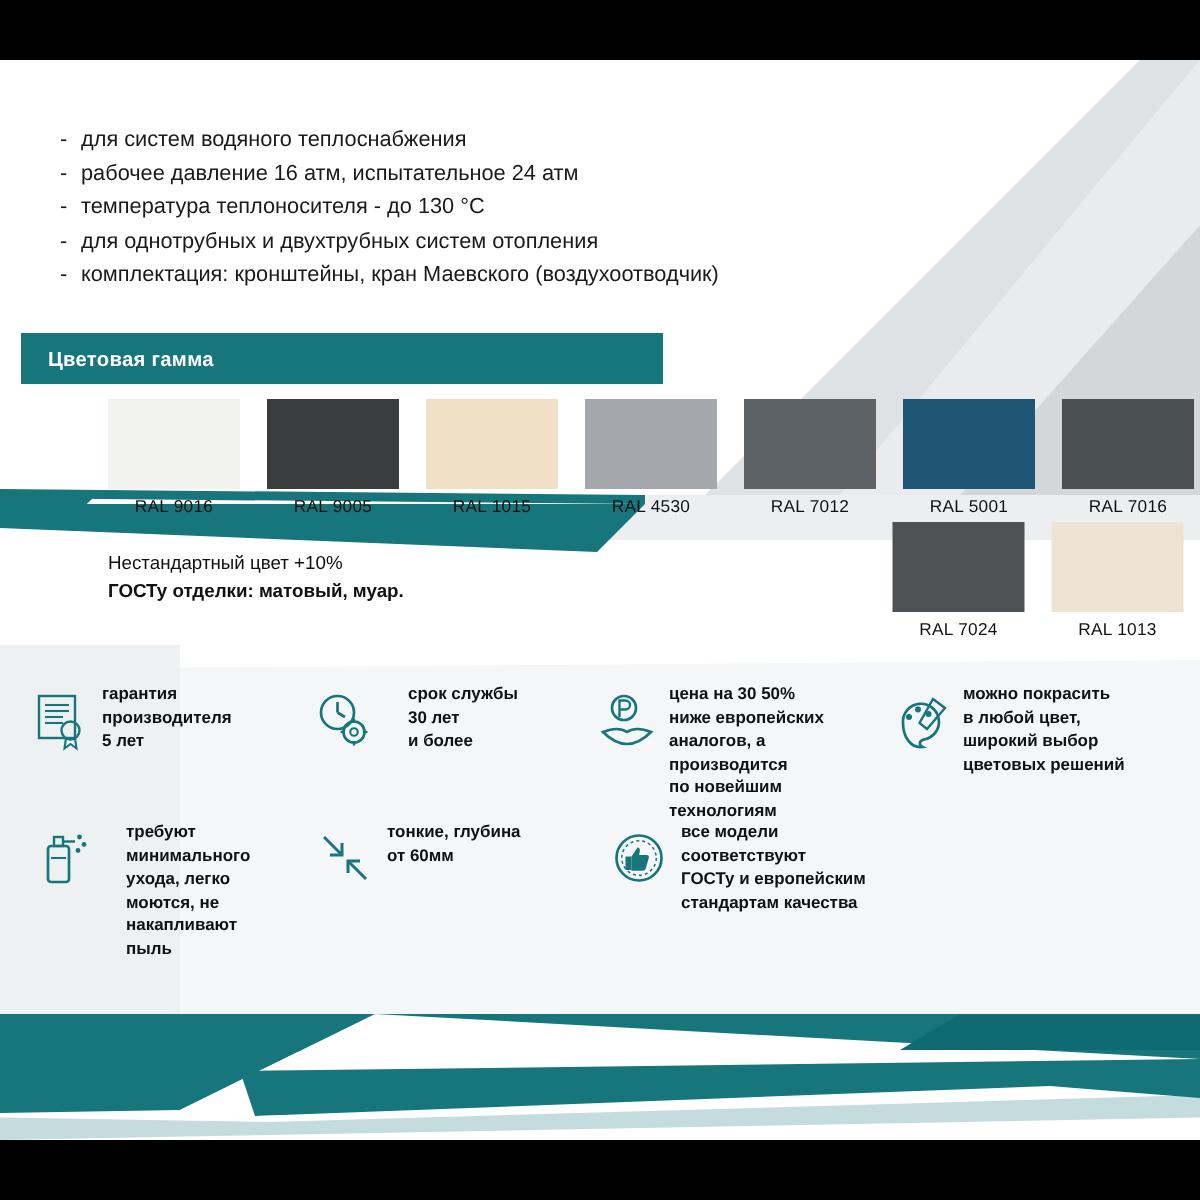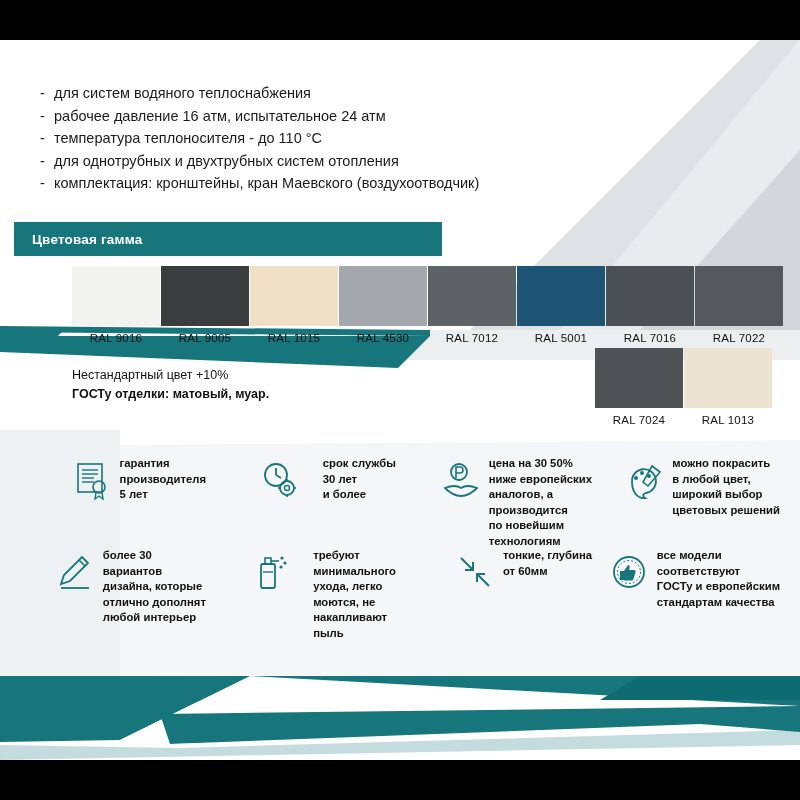--- a/index.html
+++ b/index.html
@@ -86,21 +86,21 @@
   
   .swatch-row {
     position: absolute;
     z-index: 12;
     display: flex;
   }
   .swatch-row.row1 { left: 72px; top: 266px; }
   .swatch-row.row2 { left: 595px; top: 348px; }
   .swatch {
     width: 88px;
-    margin-right: 1px;
+    margin-right: 18px;
     text-align: center;
   }
   .swatch .chip {
     width: 88px;
     height: 60px;
     display: block;
   }
   .swatch .ral {
     font-size: 11.5px;
     color: #111111;
@@ -132,21 +132,20 @@
     width: 764px;
     z-index: 14;
   }
   .benefit-row {
     display: flex;
   }
   .benefit-row.r1 { height: 92px; }
   .benefit {
     display: flex;
     align-items: flex-start;
-    justify-content: flex-end;
   }
   .benefit .bicon {
     flex: 0 0 auto;
     width: 44px;
     height: 44px;
     margin-right: 6px;
     position: relative;
     top: 6px;
   }
   .benefit .btext {
@@ -211,21 +210,21 @@
     <div class="feature-line">
       <span class="feature-dash">-</span>
       <span>для систем водяного теплоснабжения</span>
     </div>
     <div class="feature-line">
       <span class="feature-dash">-</span>
       <span>рабочее давление 16 атм, испытательное 24 атм</span>
     </div>
     <div class="feature-line">
       <span class="feature-dash">-</span>
-      <span>температура теплоносителя - до 110 °C</span>
+      <span>температура теплоносителя - до 130 °C</span>
     </div>
     <div class="feature-line">
       <span class="feature-dash">-</span>
       <span>для однотрубных и двухтрубных систем отопления</span>
     </div>
     <div class="feature-line">
       <span class="feature-dash">-</span>
       <span>комплектация: кронштейны, кран Маевского (воздухоотводчик)</span>
     </div>
   </div>
@@ -362,36 +361,20 @@
           <span class="line">в любой цвет,</span>
           <span class="line">широкий выбор</span>
           <span class="line">цветовых решений</span>
         </div>
       </div>
 
     </div>
 
     <div class="benefit-row r2">
 
-      <div class="benefit c1">
-        <div class="bicon">
-          <svg viewBox="0 0 44 44" width="44" height="44">
-            <path d="M8 34 l3 -9 l18 -18 l6 6 l-18 18 z" fill="none" stroke="#17757c" stroke-width="1.8"></path>
-            <line x1="26" y1="10" x2="32" y2="16" stroke="#17757c" stroke-width="1.6"></line>
-            <line x1="8" y1="38" x2="36" y2="38" stroke="#17757c" stroke-width="1.8"></line>
-          </svg>
-        </div>
-        <div class="btext">
-          <span class="line">более 30</span>
-          <span class="line">вариантов</span>
-          <span class="line">дизайна, которые</span>
-          <span class="line">отлично дополнят</span>
-          <span class="line">любой интерьер</span>
-        </div>
-      </div>
 
       <div class="benefit c2">
         <div class="bicon">
           <svg viewBox="0 0 44 44" width="44" height="44">
             <rect x="14" y="14" width="14" height="24" rx="2" fill="none" stroke="#17757c" stroke-width="1.8"></rect>
             <rect x="18" y="8" width="6" height="6" fill="none" stroke="#17757c" stroke-width="1.6"></rect>
             <line x1="24" y1="11" x2="32" y2="11" stroke="#17757c" stroke-width="1.6"></line>
             <circle cx="35" cy="8" r="1.6" fill="#17757c"></circle>
             <circle cx="38" cy="13" r="1.6" fill="#17757c"></circle>
             <circle cx="34" cy="17" r="1.6" fill="#17757c"></circle>

